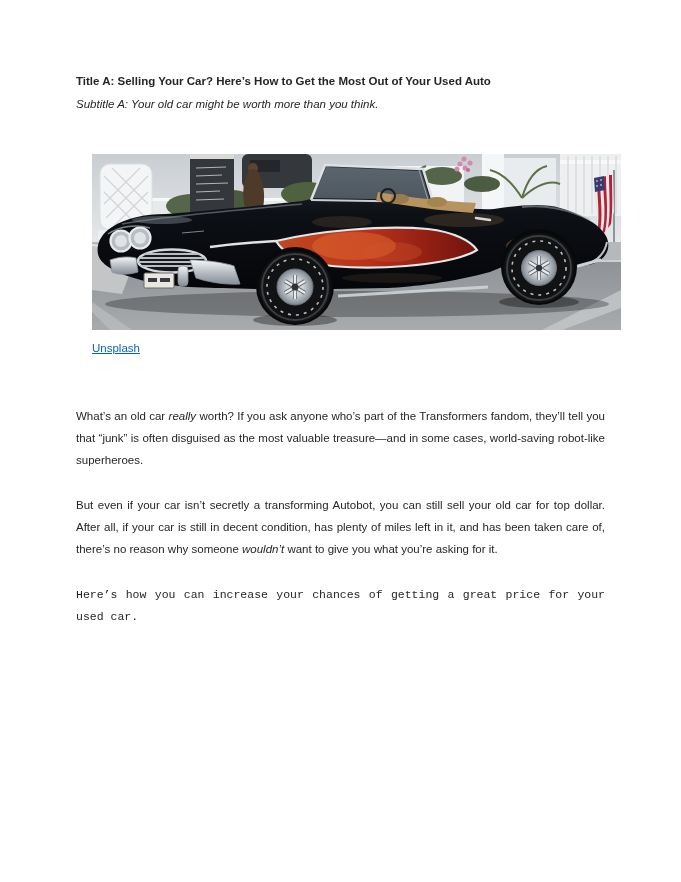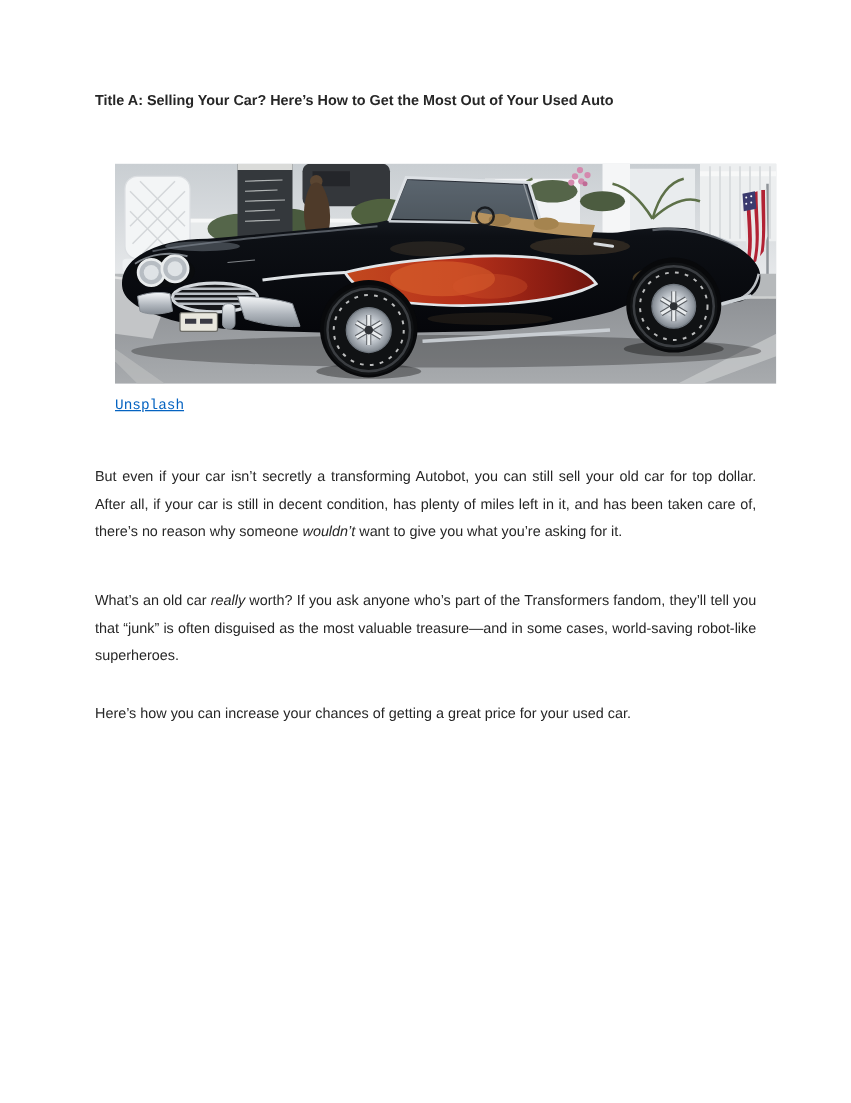--- a/index.html
+++ b/index.html
@@ -23,21 +23,21 @@
     line-height: 23px;
     white-space: nowrap;
   }
   .subtitle {
     margin: 0;
     font-size: 11.5px;
     font-style: italic;
     line-height: 23px;
     white-space: nowrap;
   }
-  figure.photo-figure { margin: 21px 0 0 0; padding: 16px; width: 529px; font-family: Liberation Mono, monospace; }
+  figure.photo-figure { margin: 21px 0 0 0; padding: 16px; width: 529px; }
   .photo-frame {
     width: 529px;
     height: 176px;
     overflow: hidden;
     background: #d7dadd;
     line-height: 0;
   }
   figcaption { margin-top: 9px; line-height: 15px; }
   a.credit-link {
     font-size: 11.5px;
@@ -49,29 +49,30 @@
     margin: 0;
     width: 529px;
     font-size: 11.5px;
     line-height: 22px;
     text-align: justify;
     color: #262626;
   }
   p.body-par em { font-style: italic; }
   #par-1 { margin-top: 33px; }
   #par-2 { margin-top: 23px; }
-  #par-3 { margin-top: 24px; }
+  #par-3 { margin-top: 24px; font-family: Liberation Mono, monospace; }
 </style>
 </head>
 <body>
 
 <div class="page">
 
   <section class="headline-block">
     <p class="title">Title A: Selling Your Car? Here’s How to Get the Most Out of Your Used Auto</p>
+    <p class="subtitle">Subtitle A: Your old car might be worth more than you think.</p>
   </section>
 
 
 
   <figure class="photo-figure">
     <div class="photo-frame" role="img" aria-label="Black classic Corvette convertible with red side cove parked on a street with white chairs, planters and an American flag in the background">
       <svg width="529" height="176" viewBox="0 0 529 176" xmlns="http://www.w3.org/2000/svg">
         <defs>
           <linearGradient id="bgGrad" x1="0" y1="0" x2="0" y2="1">
             <stop offset="0" stop-color="#c9ced2"></stop>
@@ -332,17 +333,17 @@
             <circle cx="447" cy="114" r="3.2" fill="#2e3135"></circle>
           </g>
         </g>
       </svg>
     </div>
     <figcaption>
       <a class="credit-link" href="#">Unsplash</a>
     </figcaption>
   </figure>
 
+  <p class="body-par" id="par-1"><span>What’s an old car </span><em>really</em><span> worth? If you ask anyone who’s part of the Transformers fandom, they’ll tell you that “junk” is often disguised as the most valuable treasure—and in some cases, world-saving robot-like superheroes.</span></p>
   <p class="body-par" id="par-2"><span>But even if your car isn’t secretly a transforming Autobot, you can still sell your old car for top dollar. After all, if your car is still in decent condition, has plenty of miles left in it, and has been taken care of, there’s no reason why someone </span><em>wouldn’t</em><span> want to give you what you’re asking for it.</span></p>
-  <p class="body-par" id="par-1"><span>What’s an old car </span><em>really</em><span> worth? If you ask anyone who’s part of the Transformers fandom, they’ll tell you that “junk” is often disguised as the most valuable treasure—and in some cases, world-saving robot-like superheroes.</span></p>
   <p class="body-par" id="par-3"><span>Here’s how you can increase your chances of getting a great price for your used car.</span></p>
 
 </div>
 
 </body></html>

